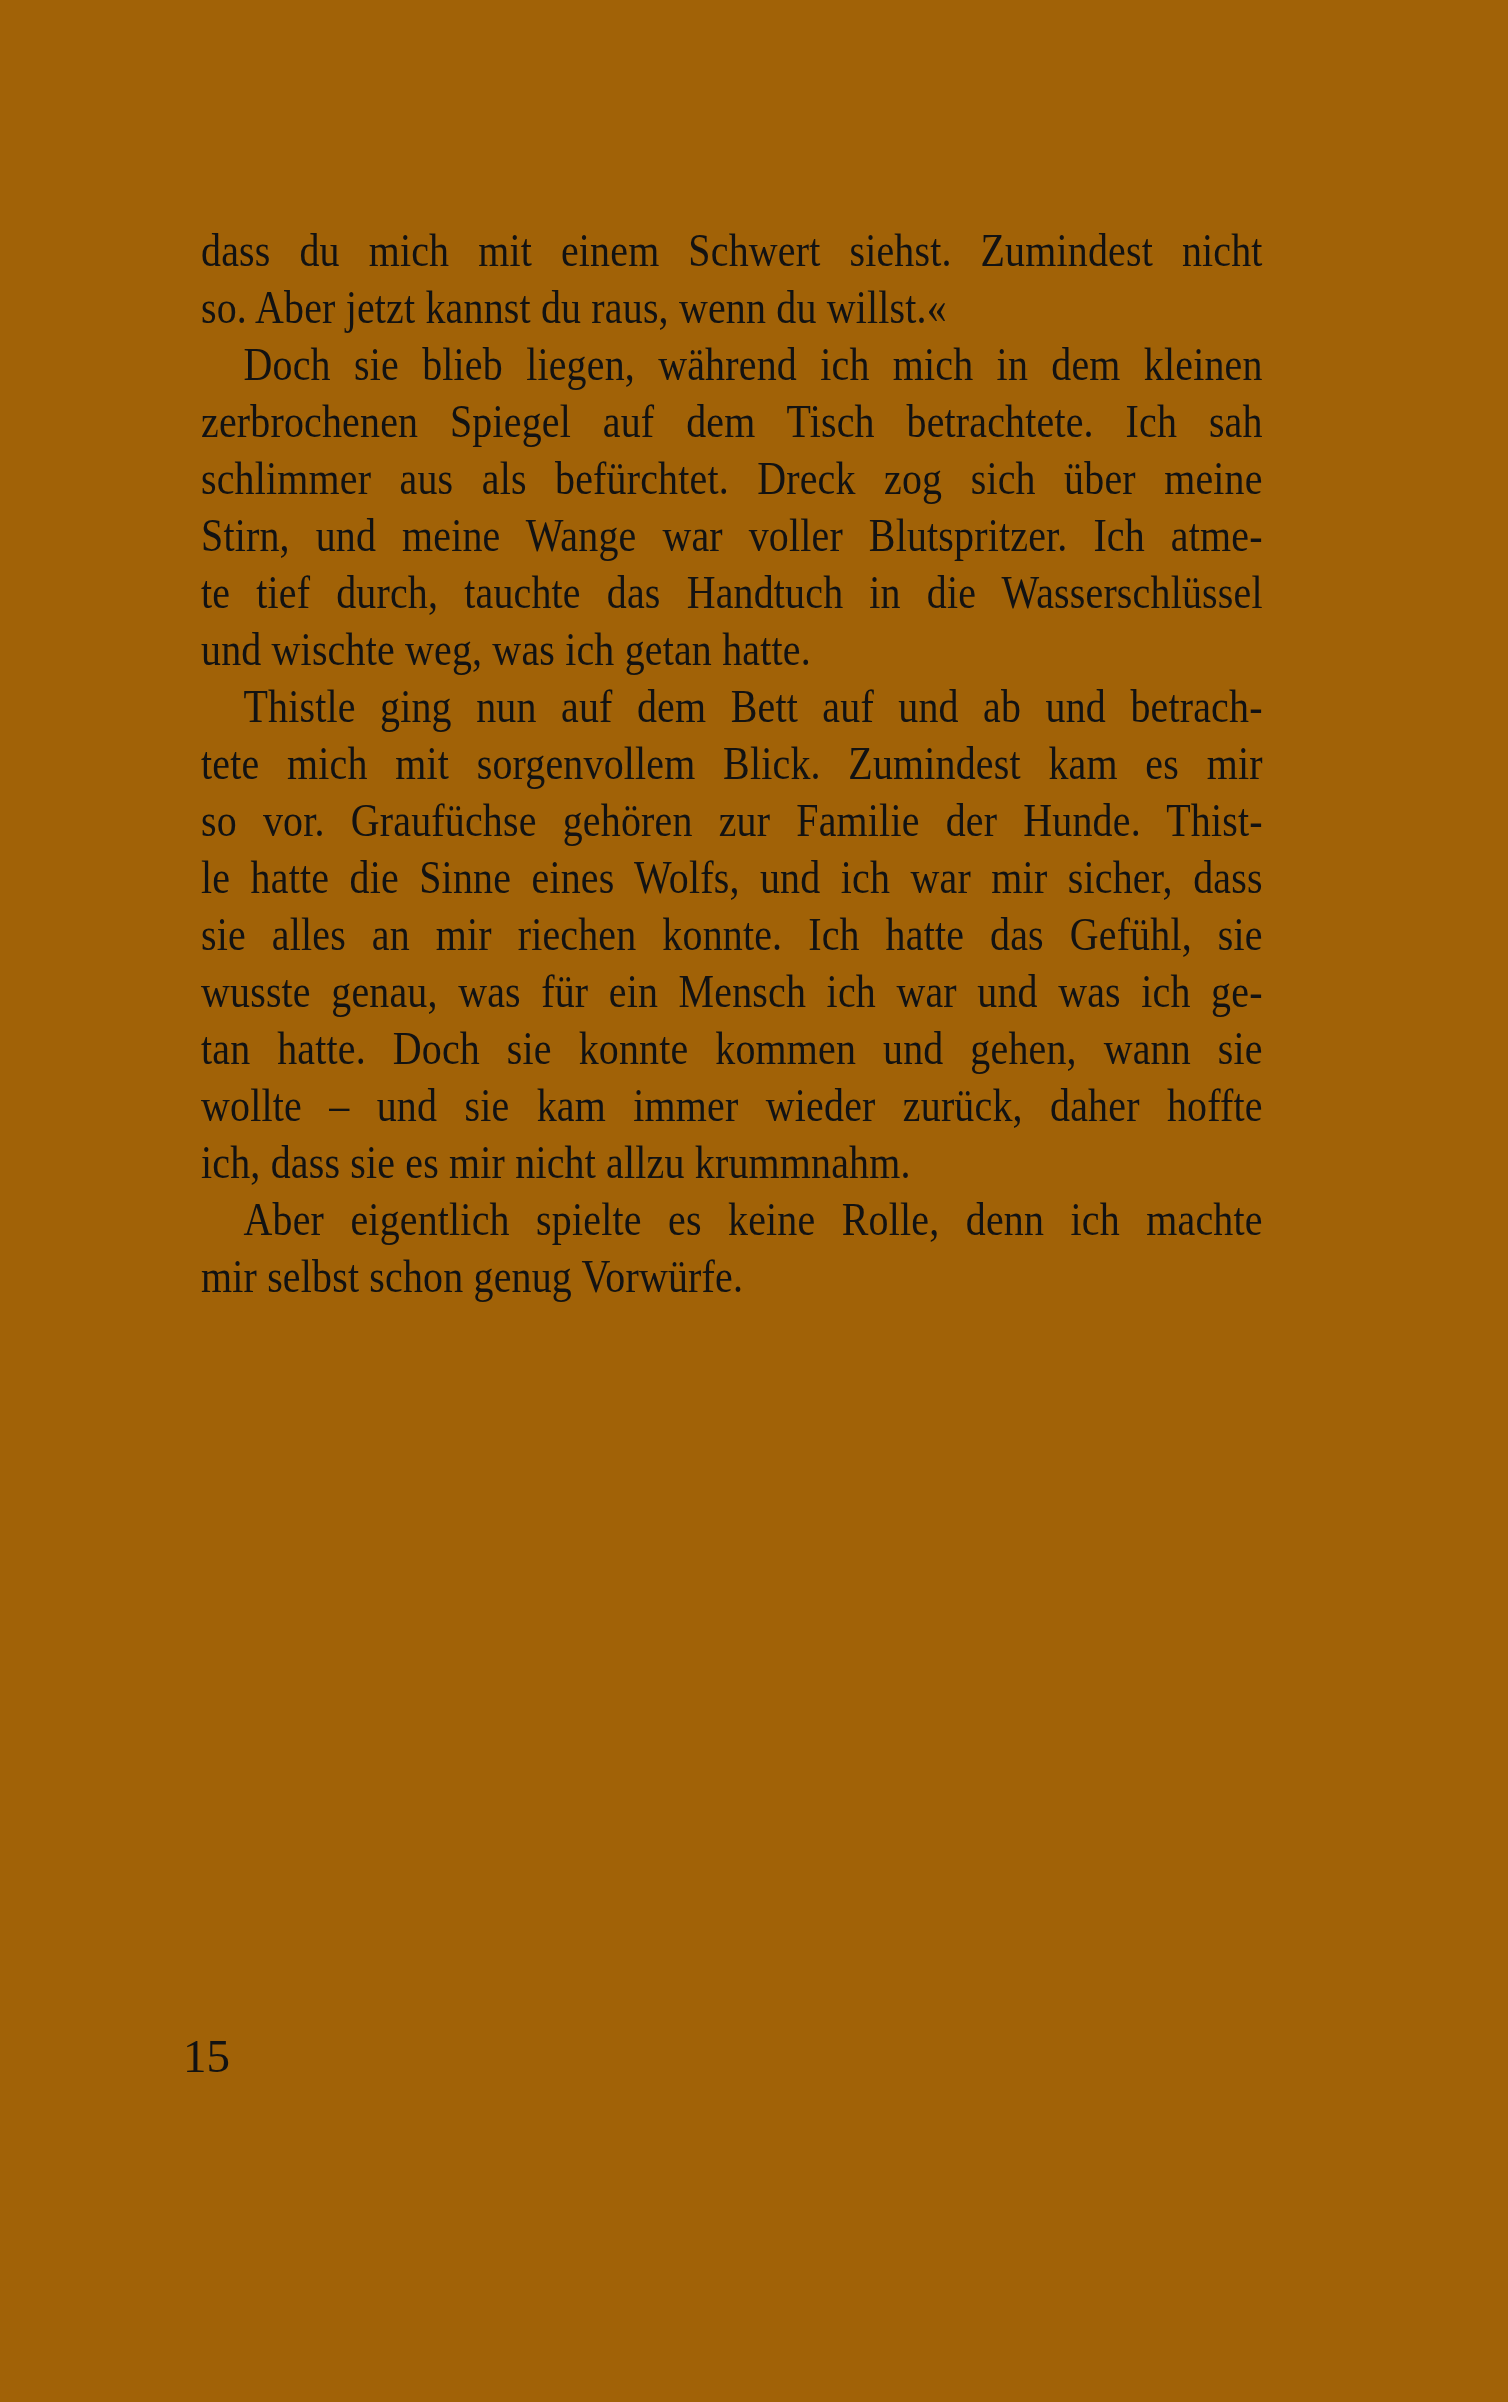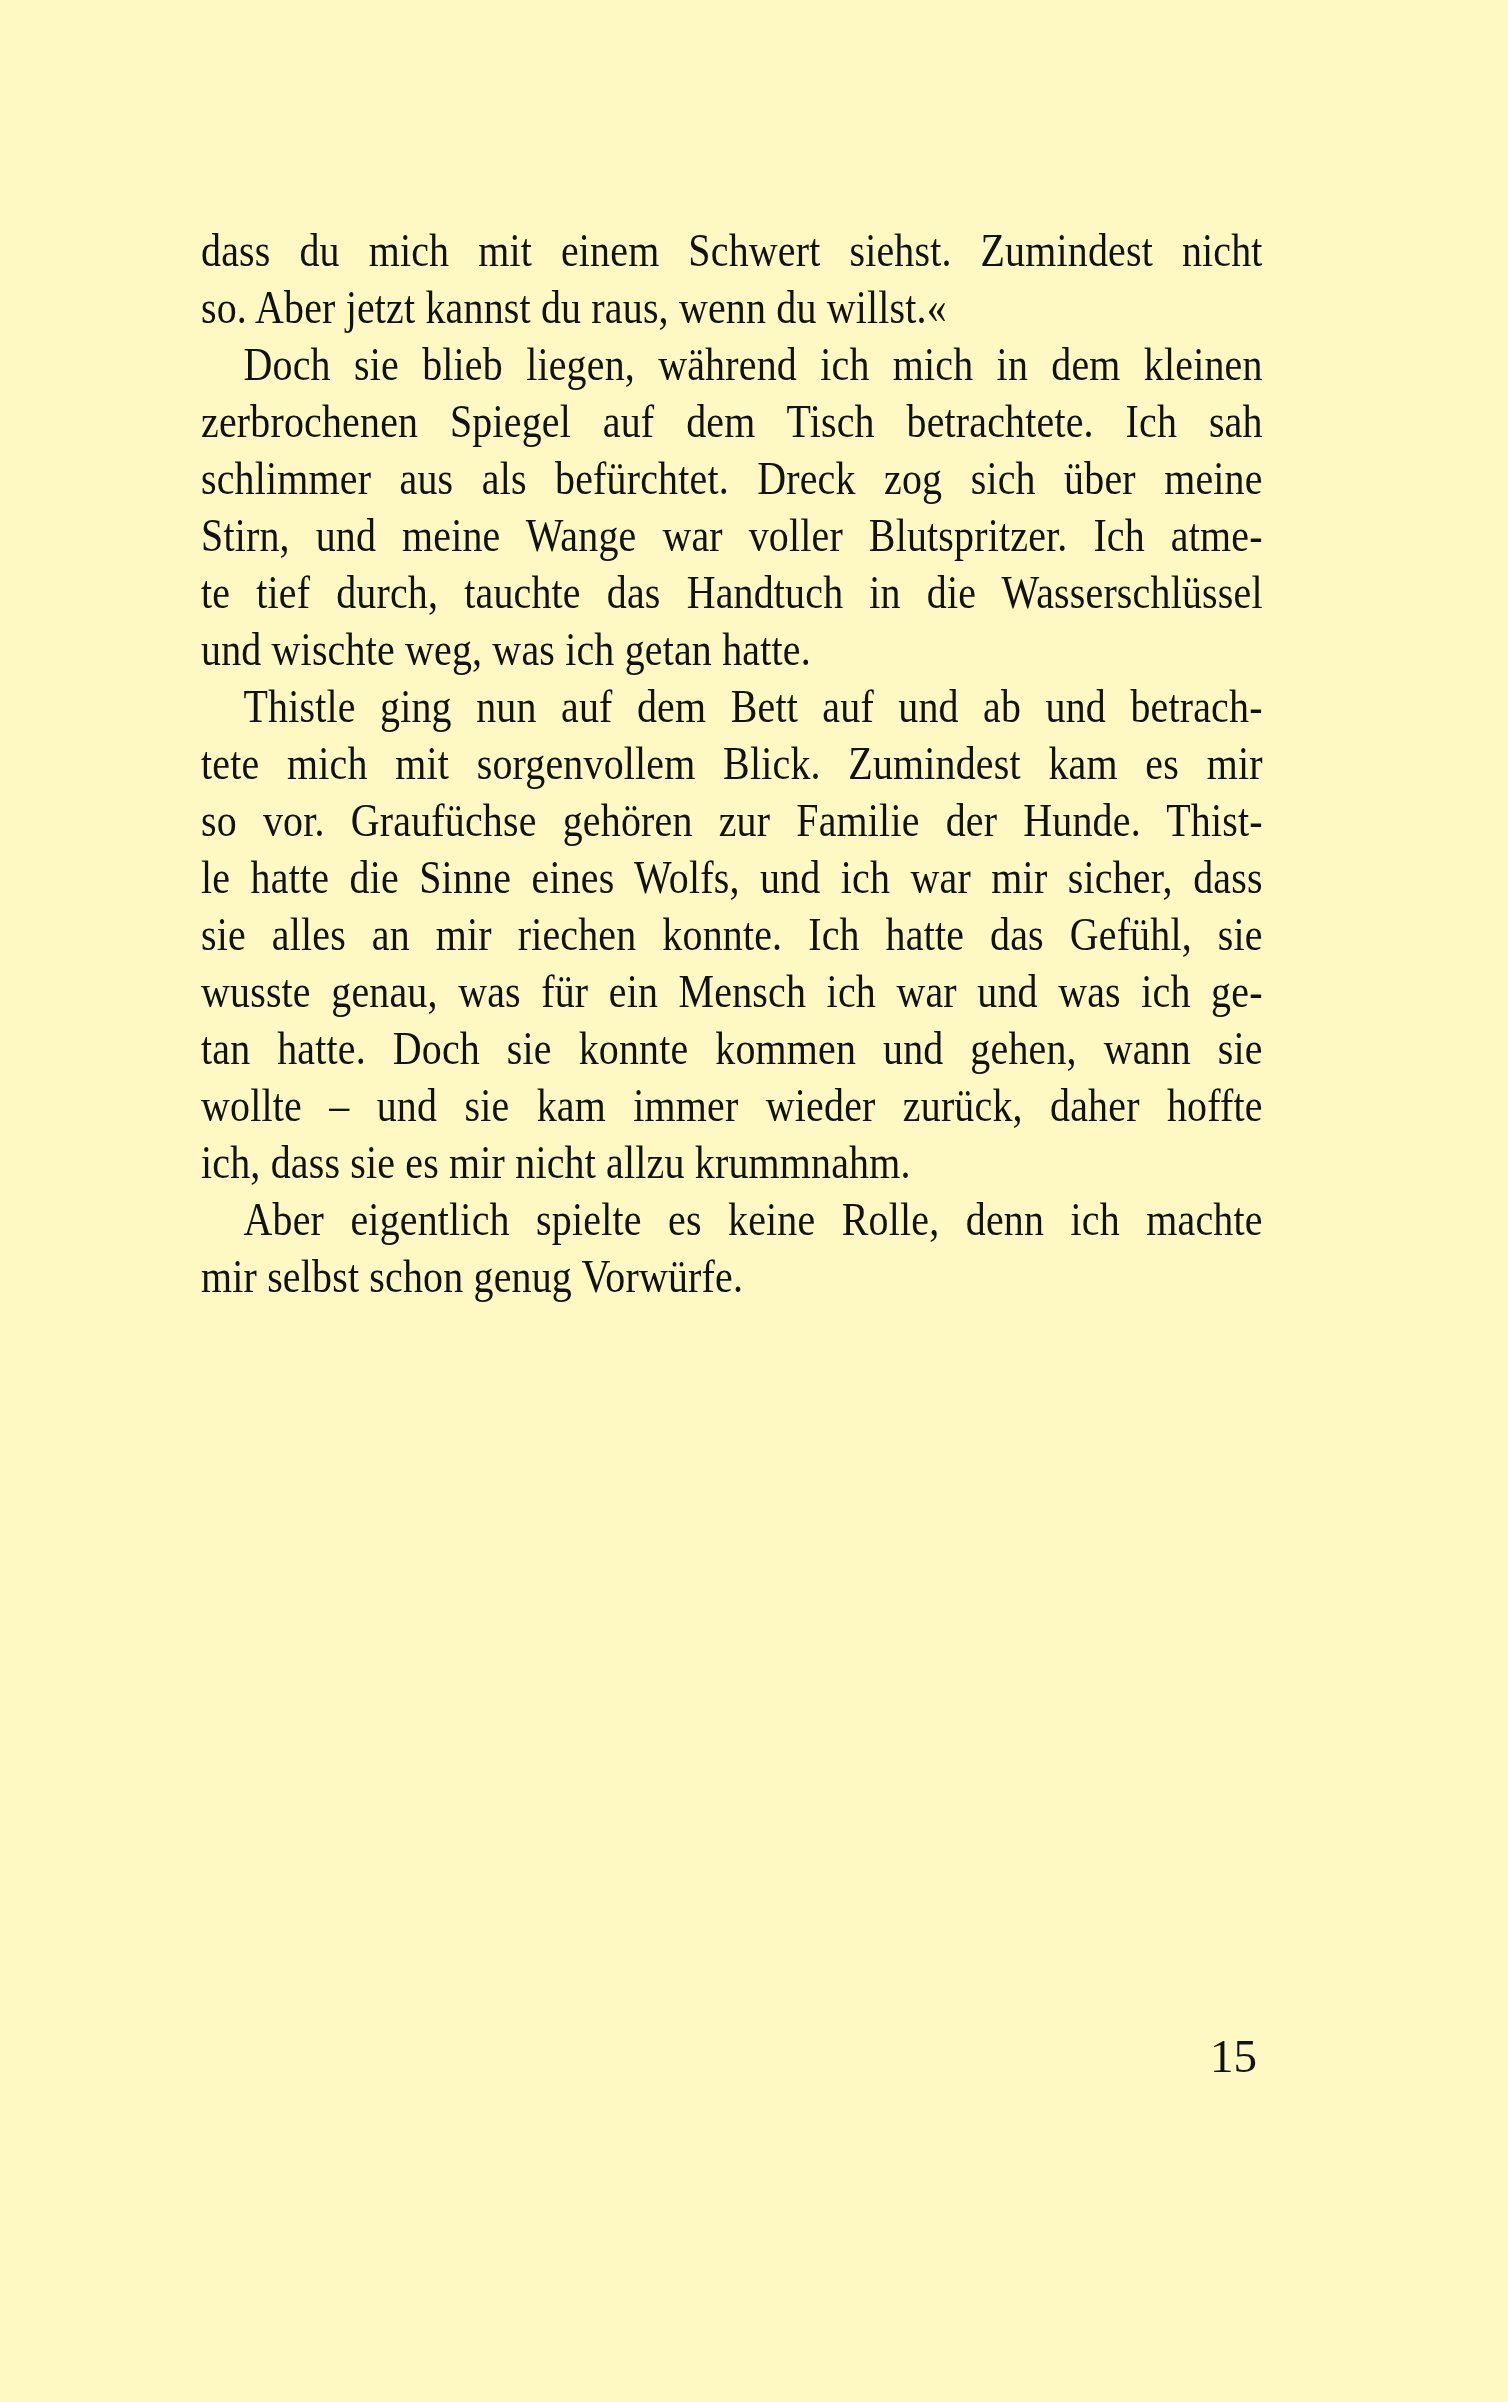--- a/index.html
+++ b/index.html
@@ -11,21 +11,21 @@
     height: 2403px;
     background: #ffffff;
     position: relative;
     overflow: hidden;
     font-family: "Liberation Serif", "DejaVu Serif", serif;
     color: #121212;
   }
   .page {
     position: absolute;
     inset: 0;
-    background: #fef9c3;
+    background: #a16207;
   }
   
   .text-block {
     position: absolute;
     left: 201px;
     top: 222px;
     width: 1249px;
     transform: scaleX(0.85);
     transform-origin: 0 0;
   }
@@ -40,27 +40,27 @@
     letter-spacing: 0.2px;
   }
   .line.end {
     text-align-last: left;
   }
   .line.indent {
     text-indent: 50px;
   }
   .page-number {
     position: absolute;
-    left: 195px;
+    left: 183px;
     top: 2028px;
     width: 1062px;
     height: 57px;
     line-height: 57px;
     font-size: 47px;
-    text-align: right;
+    text-align: left;
   }
 </style>
 </head>
 <body>
 
 <div class="page">
 
   <div class="text-block">
     <div class="line">dass du mich mit einem Schwert siehst. Zumindest nicht</div>
     <div class="line end">so. Aber jetzt kannst du raus, wenn du willst.«</div>

